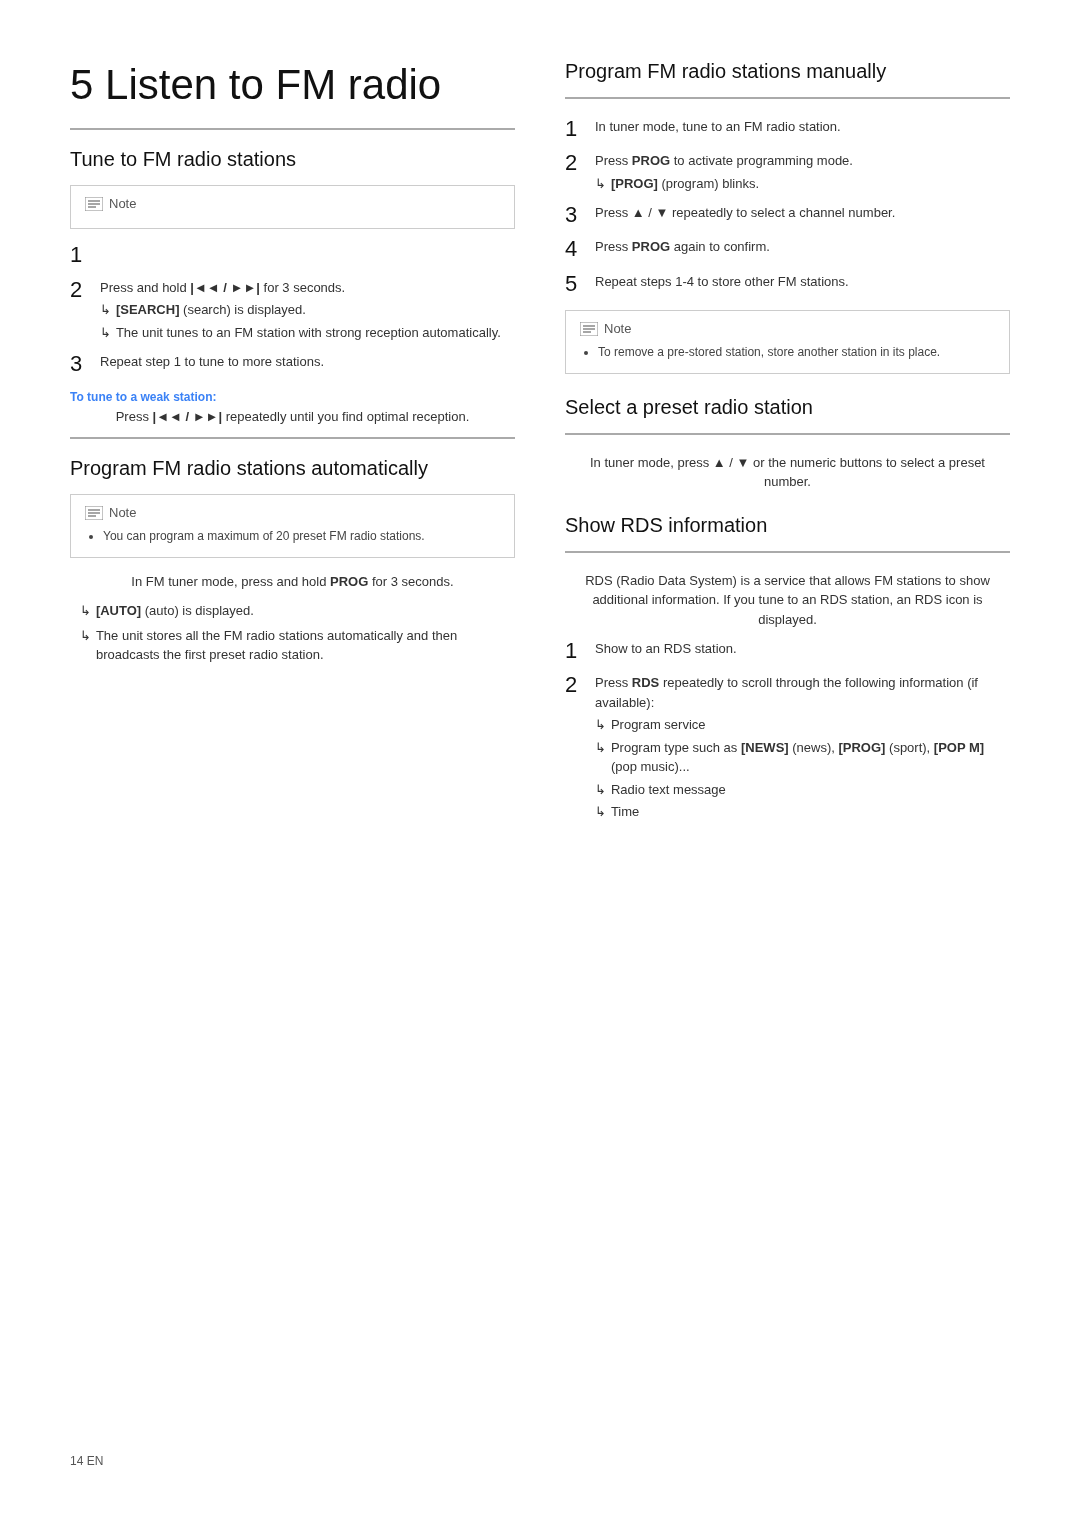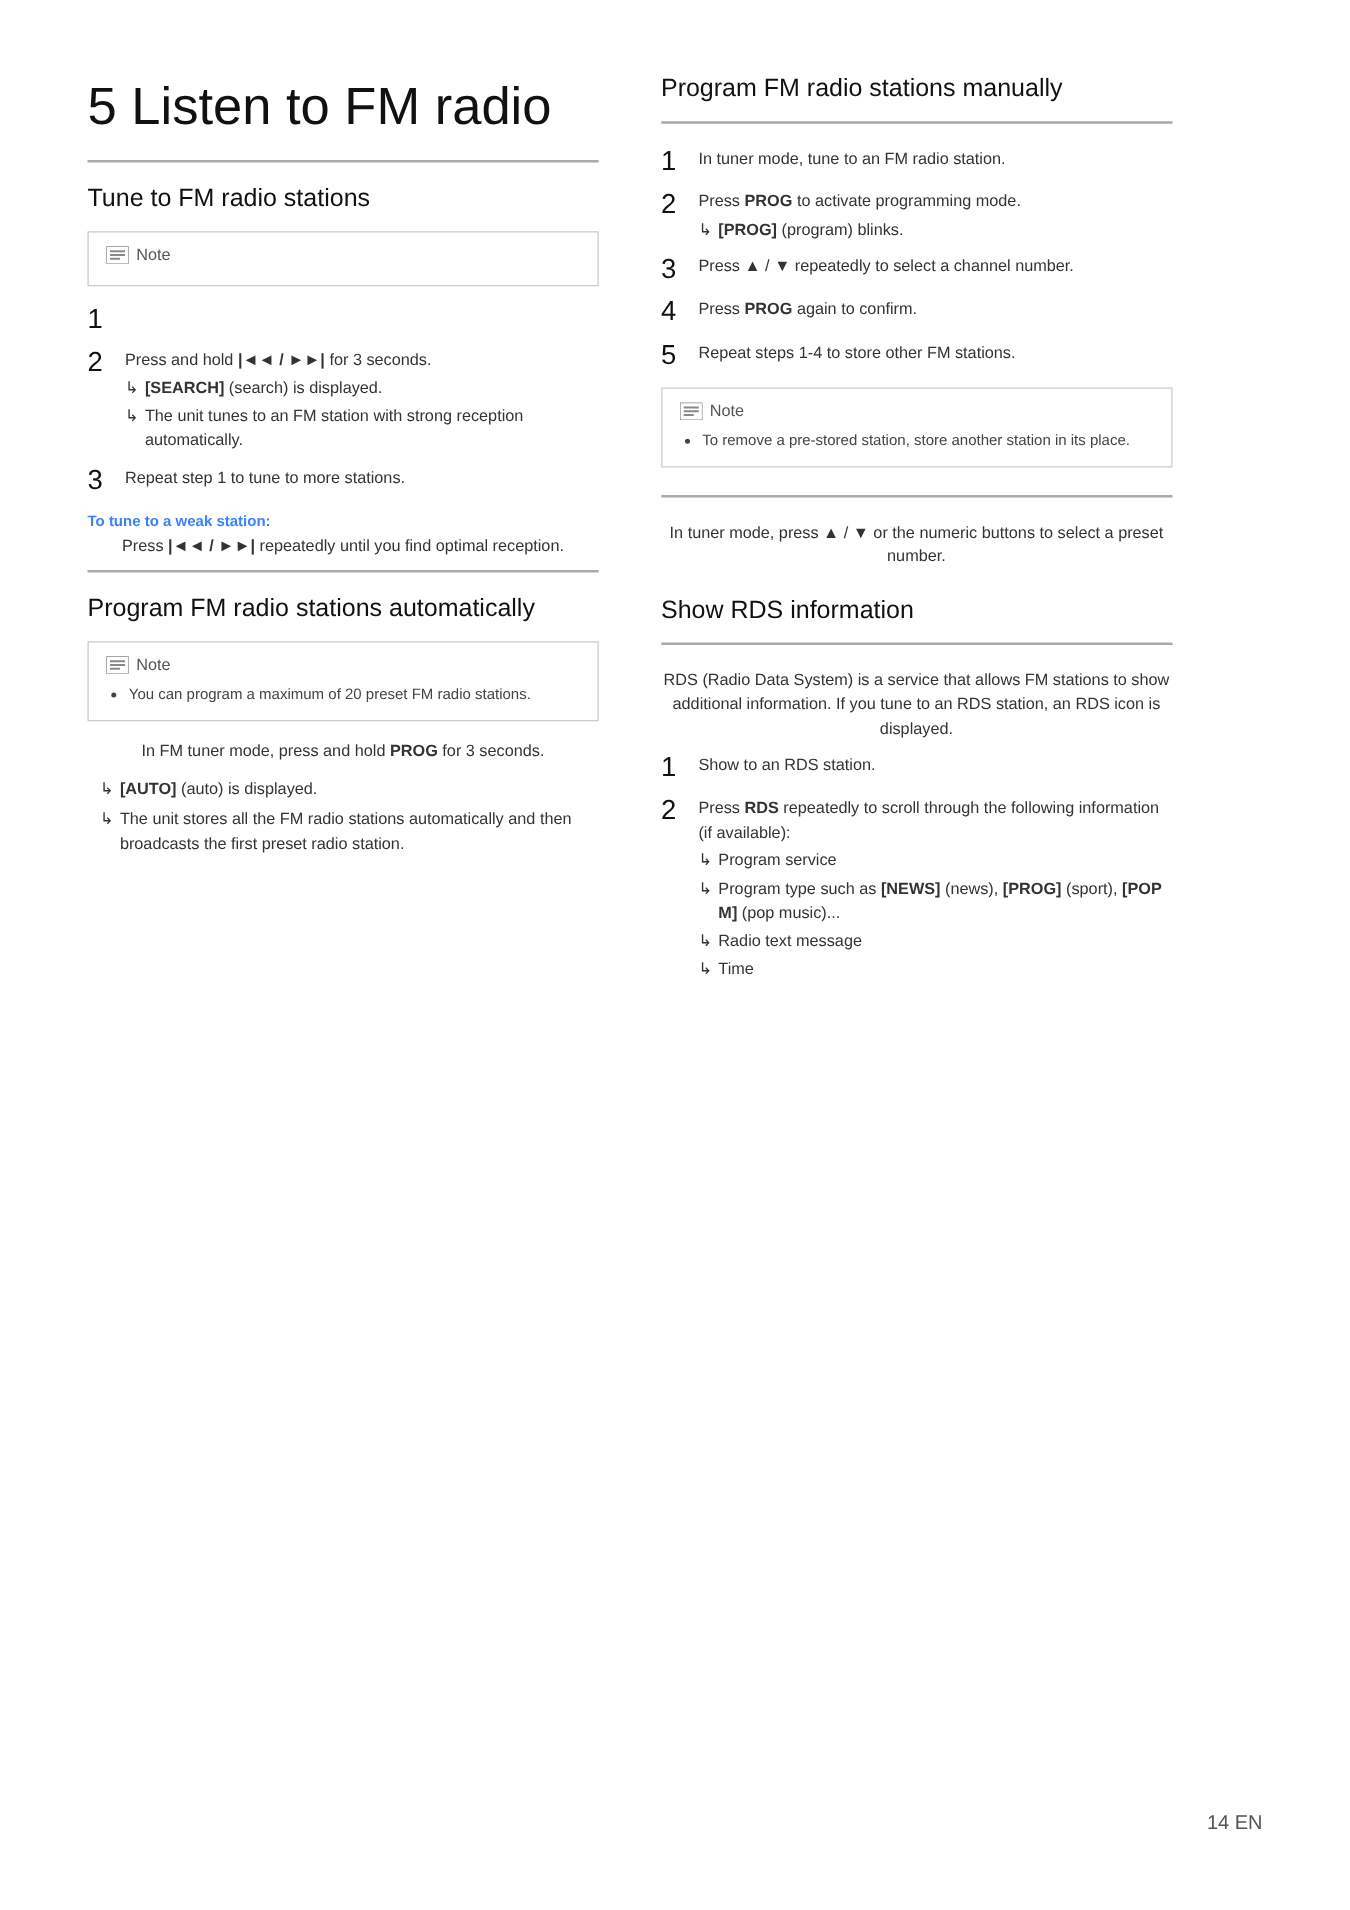--- a/index.html
+++ b/index.html
@@ -15,21 +15,21 @@
       color: #333;
       width: 1080px;
       min-height: 1528px;
     }
 
     .page {
       width: 1080px;
       min-height: 1528px;
       padding: 60px 70px 60px 70px;
       display: flex;
-      flex-direction: row;
+      flex-direction: column;
     }
 
     .two-col {
       display: flex;
       gap: 50px;
       flex: 1;
     }
 
     .left-col {
       flex: 1;
@@ -181,25 +181,24 @@
       display: flex;
       gap: 5px;
       align-items: flex-start;
       margin-bottom: 5px;
       padding-left: 10px;
       font-size: 13px;
       line-height: 1.5;
     }
 
     .footer-text {
-      font-size: 16px;
+      font-size: 12px;
       color: #555;
       margin-top: auto;
       padding-top: 20px;
-      margin-left: 28px;
     }
 
     .section-gap {
       margin-top: 22px;
     }
 
   </style>
 </head>
 <body>
 
@@ -365,20 +364,21 @@
             </svg>
           </span>
           <span>Note</span>
         </div>
         <ul>
           <li>To remove a pre-stored station, store another station in its place.</li>
         </ul>
       </div>
 
       <div class="section-gap">
+        <h2 class="section-title">Select a preset radio station</h2>
         <hr class="divider">
         <div class="body-text">In tuner mode, press ▲ / ▼ or the numeric buttons to select a preset number.</div>
       </div>
 
       <div class="section-gap">
         <h2 class="section-title">Show RDS information</h2>
         <hr class="divider">
 
         <div class="body-text">RDS (Radio Data System) is a service that allows FM stations to show additional information. If you tune to an RDS station, an RDS icon is displayed.</div>
 

